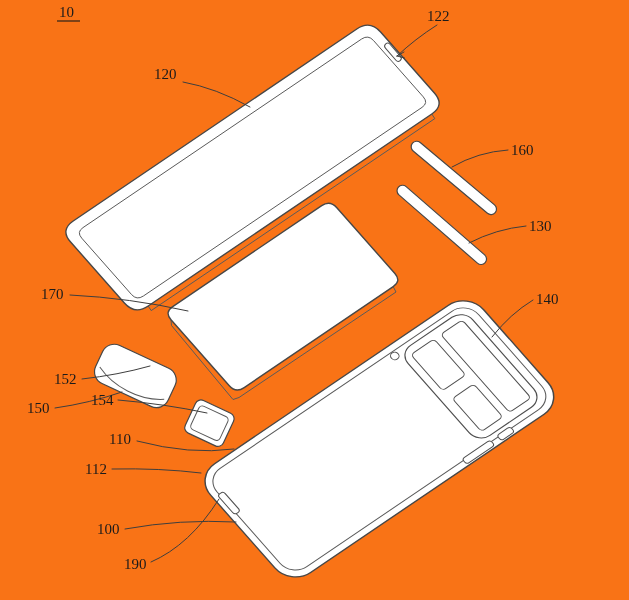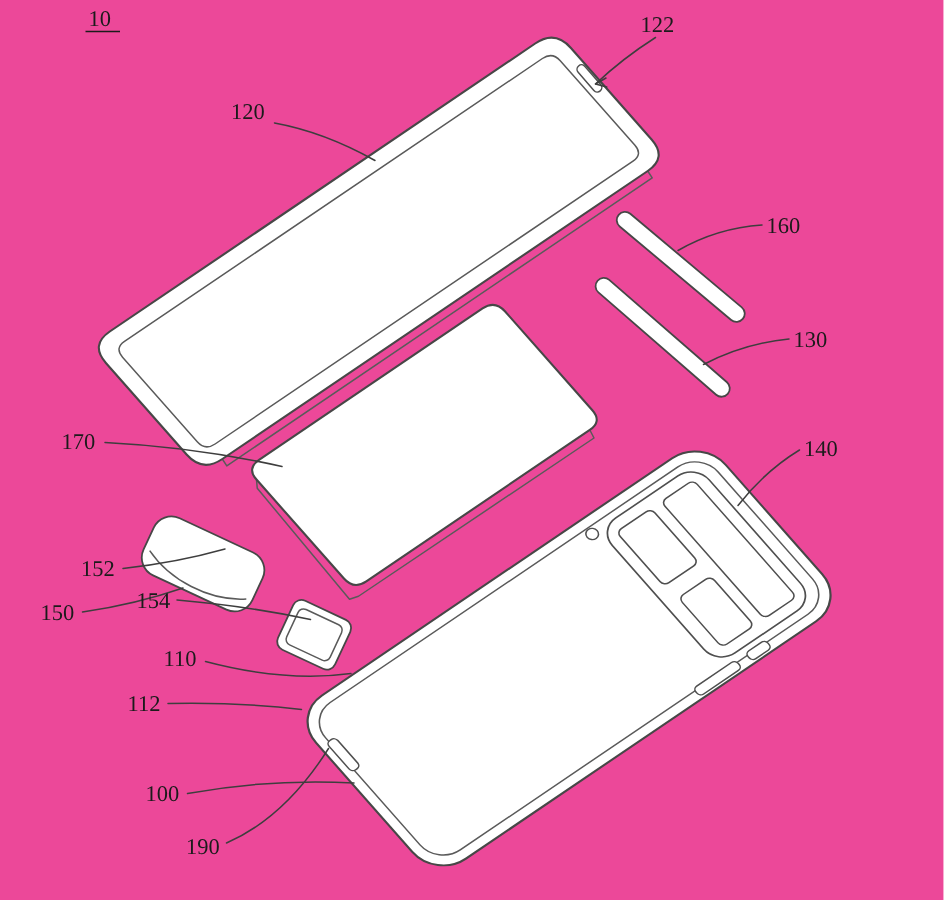--- a/index.html
+++ b/index.html
@@ -1,17 +1,17 @@
 <!DOCTYPE html>
 <html><head>
 <meta charset="utf-8">
 <style>
   html,body{margin:0;padding:0;background:#ffffff;}
   .stage{
-    position:relative;width:629px;height:600px;background:#ec4899;
+    position:relative;width:629px;height:600px;background:#f97316;
     font-family:"Liberation Serif", serif;overflow:hidden;
   }
   svg{display:block;}
   .outline{fill:#ffffff;stroke:#474747;stroke-width:1.4;stroke-linejoin:round;}
   .outline2{fill:#ffffff;stroke:#474747;stroke-width:1.2;stroke-linejoin:round;}
   .face{fill:#ffffff;stroke:#4f4f4f;stroke-width:1.1;stroke-linejoin:round;}
   .thin{fill:none;stroke:#5a5a5a;stroke-width:1;stroke-linejoin:round;}
   .detail{fill:#ffffff;stroke:#4f4f4f;stroke-width:1;stroke-linejoin:round;}
   .leader{fill:none;stroke:#3e3e3e;stroke-width:1;stroke-linecap:round;}
   .ref{font-family:"Liberation Serif", serif;font-size:15px;fill:#1b1b1b;}

